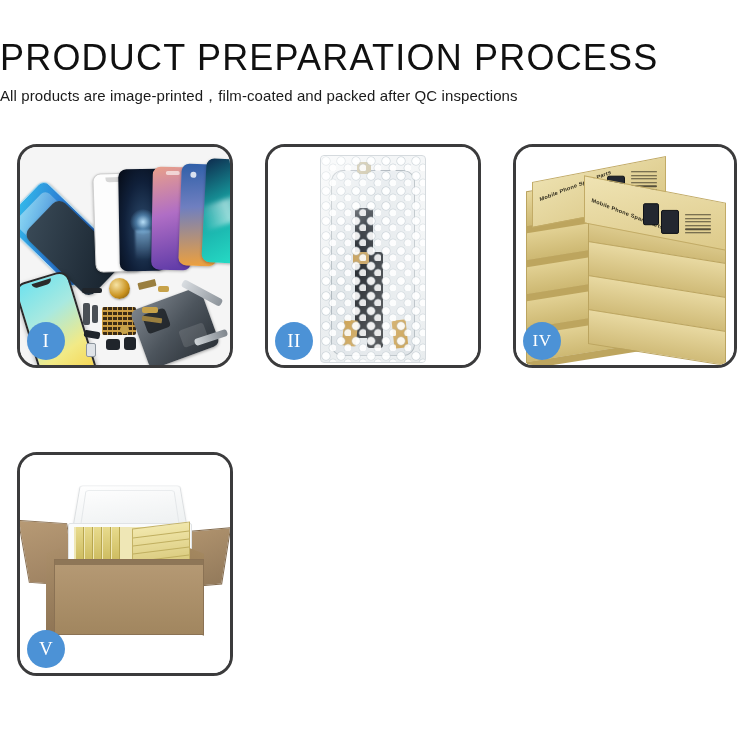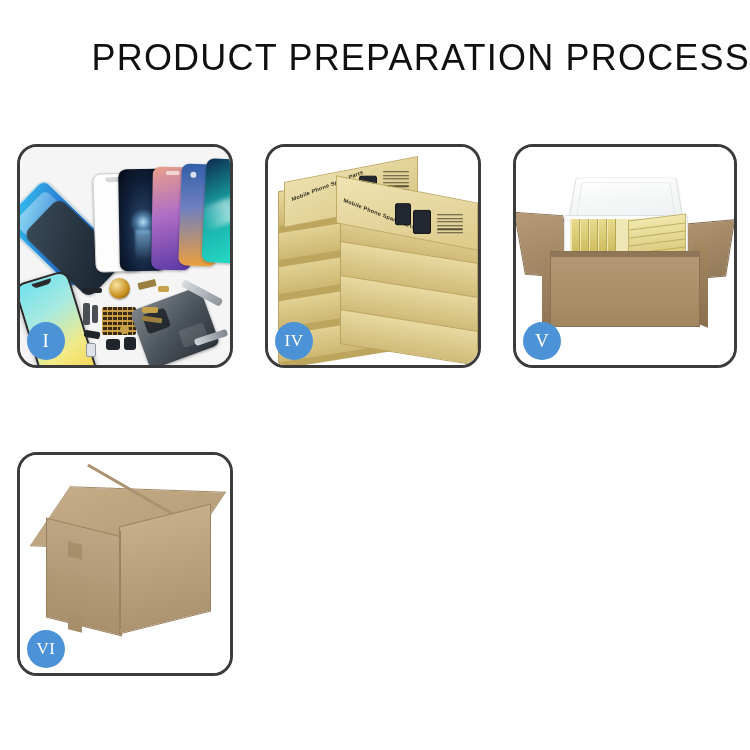--- a/index.html
+++ b/index.html
@@ -21,21 +21,21 @@
     height: 750px;
     background: #ffffff;
   }
 
   
   .header {
     position: absolute;
     left: 0;
     top: 36px;
     width: 750px;
-    text-align: right;
+    text-align: left;
   }
   .title {
     font-family: "Liberation Sans", sans-serif;
     font-size: 36px;
     letter-spacing: 1.2px;
     color: #101010;
     font-weight: 400;
     line-height: 44px;
     white-space: nowrap;
   }
@@ -558,20 +558,21 @@
     background:#9b8362;
   }
 </style>
 </head>
 <body>
 
 <div id="page">
 
   <div class="header">
     <div class="title">PRODUCT PREPARATION PROCESS</div>
+    <div class="subtitle">All products are image-printed，film-coated and packed after QC inspections</div>
   </div>
 
   <div class="grid">
 
     <div class="panel p1">
       <div class="stage">
         <div class="phone p1-prot"></div>
         <div class="phone p1-dark"></div>
         <div class="phone p1-glass">
             <span class="notch"></span>
@@ -605,20 +606,38 @@
         <div class="scrap" style="left:66px;top:196px;width:8px;height:12px;border:1px solid #8e969e;background:#dfe3e7;"></div>
         <div class="scrap gold" style="left:100px;top:178px;width:9px;height:9px;border-radius:50%;"></div>
         <div class="tweezer"></div>
         <div class="screwdriver"></div>
       </div>
       <div class="badge">
         <span>I</span>
       </div>
     </div>
 
+    <div class="panel p2">
+      <div class="stage">
+        <div class="bagwrap">
+          <div class="bag-inner"></div>
+          <div class="bag-lcd"></div>
+          <div class="bag-lcd2"></div>
+          <div class="bag-gold1"></div>
+          <div class="bag-gold2"></div>
+          <div class="bag-gold3"></div>
+          <div class="bag-tape"></div>
+          <div class="bag-bubbles"></div>
+          <div class="bag-gloss"></div>
+        </div>
+      </div>
+      <div class="badge">
+        <span>II</span>
+      </div>
+    </div>
 
 
     <div class="panel p4">
       <div class="stage">
         <div class="stack">
 
           <div class="kbox kb-b5">
               <i class="edge"></i>
             </div>
           <div class="kbox kb-b4">
@@ -695,29 +714,15 @@
         </div>
         <div class="c5-lipL"></div>
         <div class="c5-lipR"></div>
         <div class="c5-front"></div>
       </div>
       <div class="badge">
         <span>V</span>
       </div>
     </div>
 
-    <div class="panel p6">
-      <div class="stage">
-        <div class="c6-top"></div>
-        <div class="c6-topseam"></div>
-        <div class="c6-left"></div>
-        <div class="c6-right"></div>
-        <div class="c6-seamv"></div>
-        <div class="c6-tab1"></div>
-        <div class="c6-tab2"></div>
-      </div>
-      <div class="badge wide">
-        <span>VI</span>
-      </div>
-    </div>
 
   </div>
 </div>
 
 </body></html>

